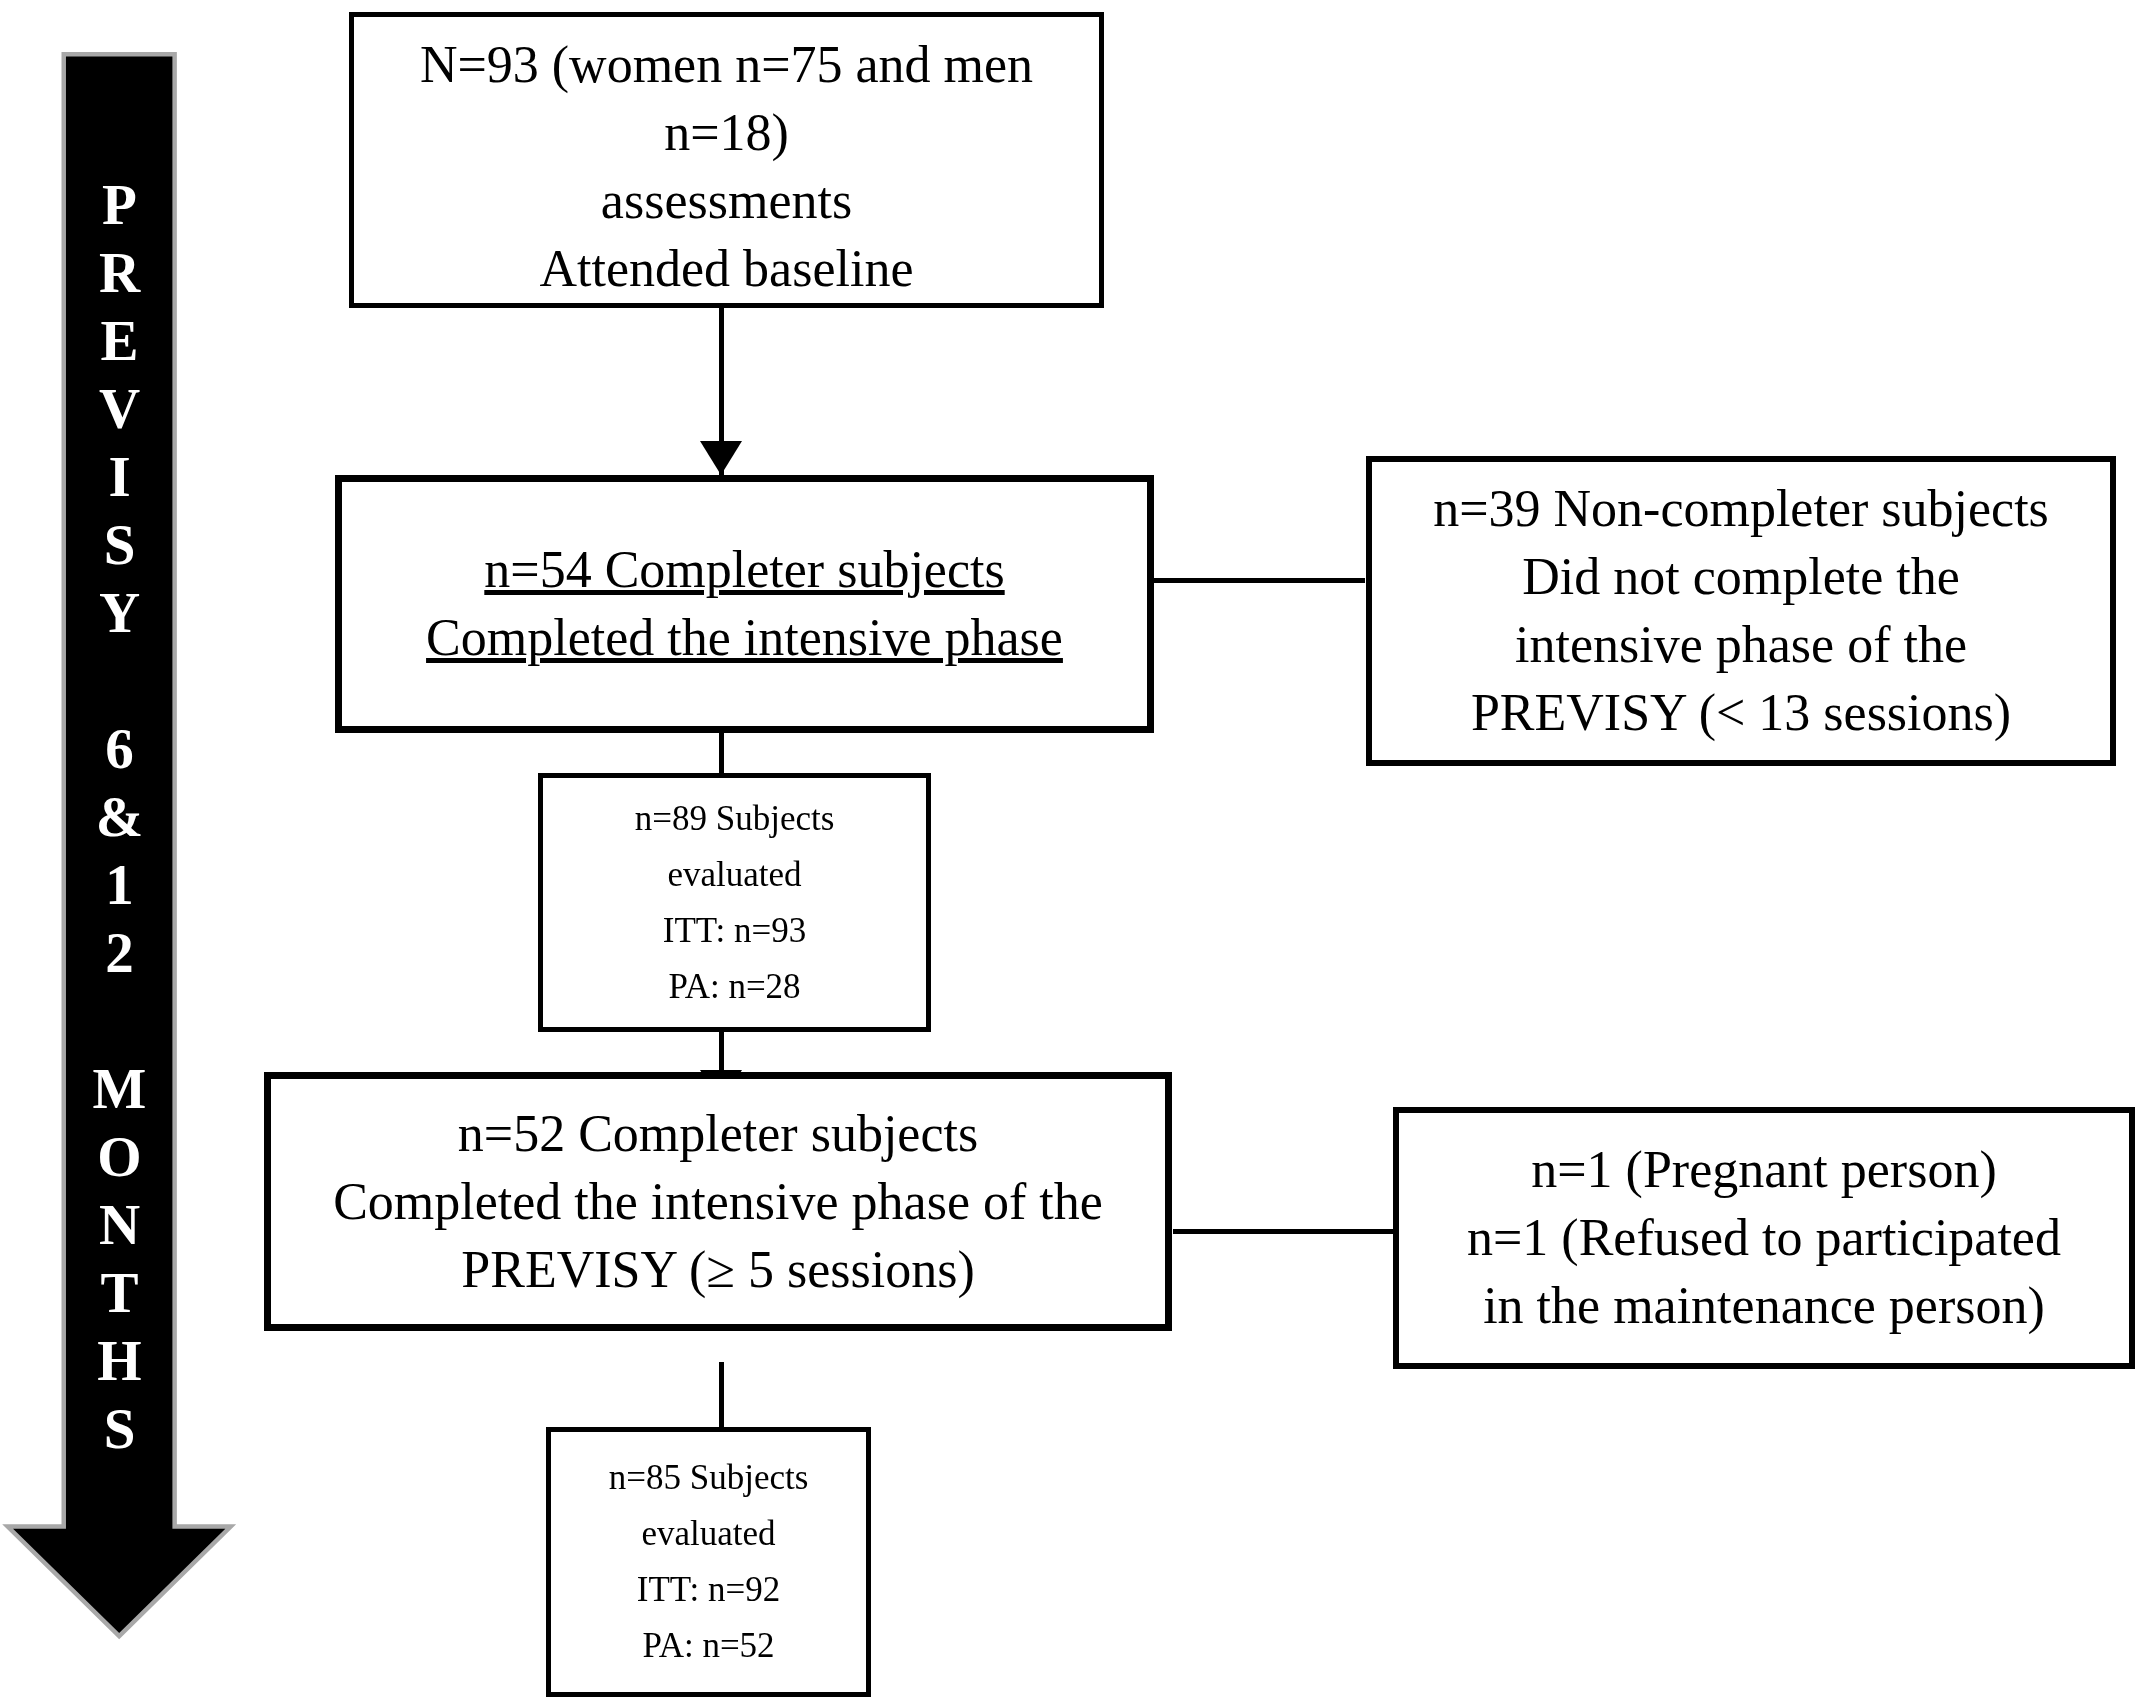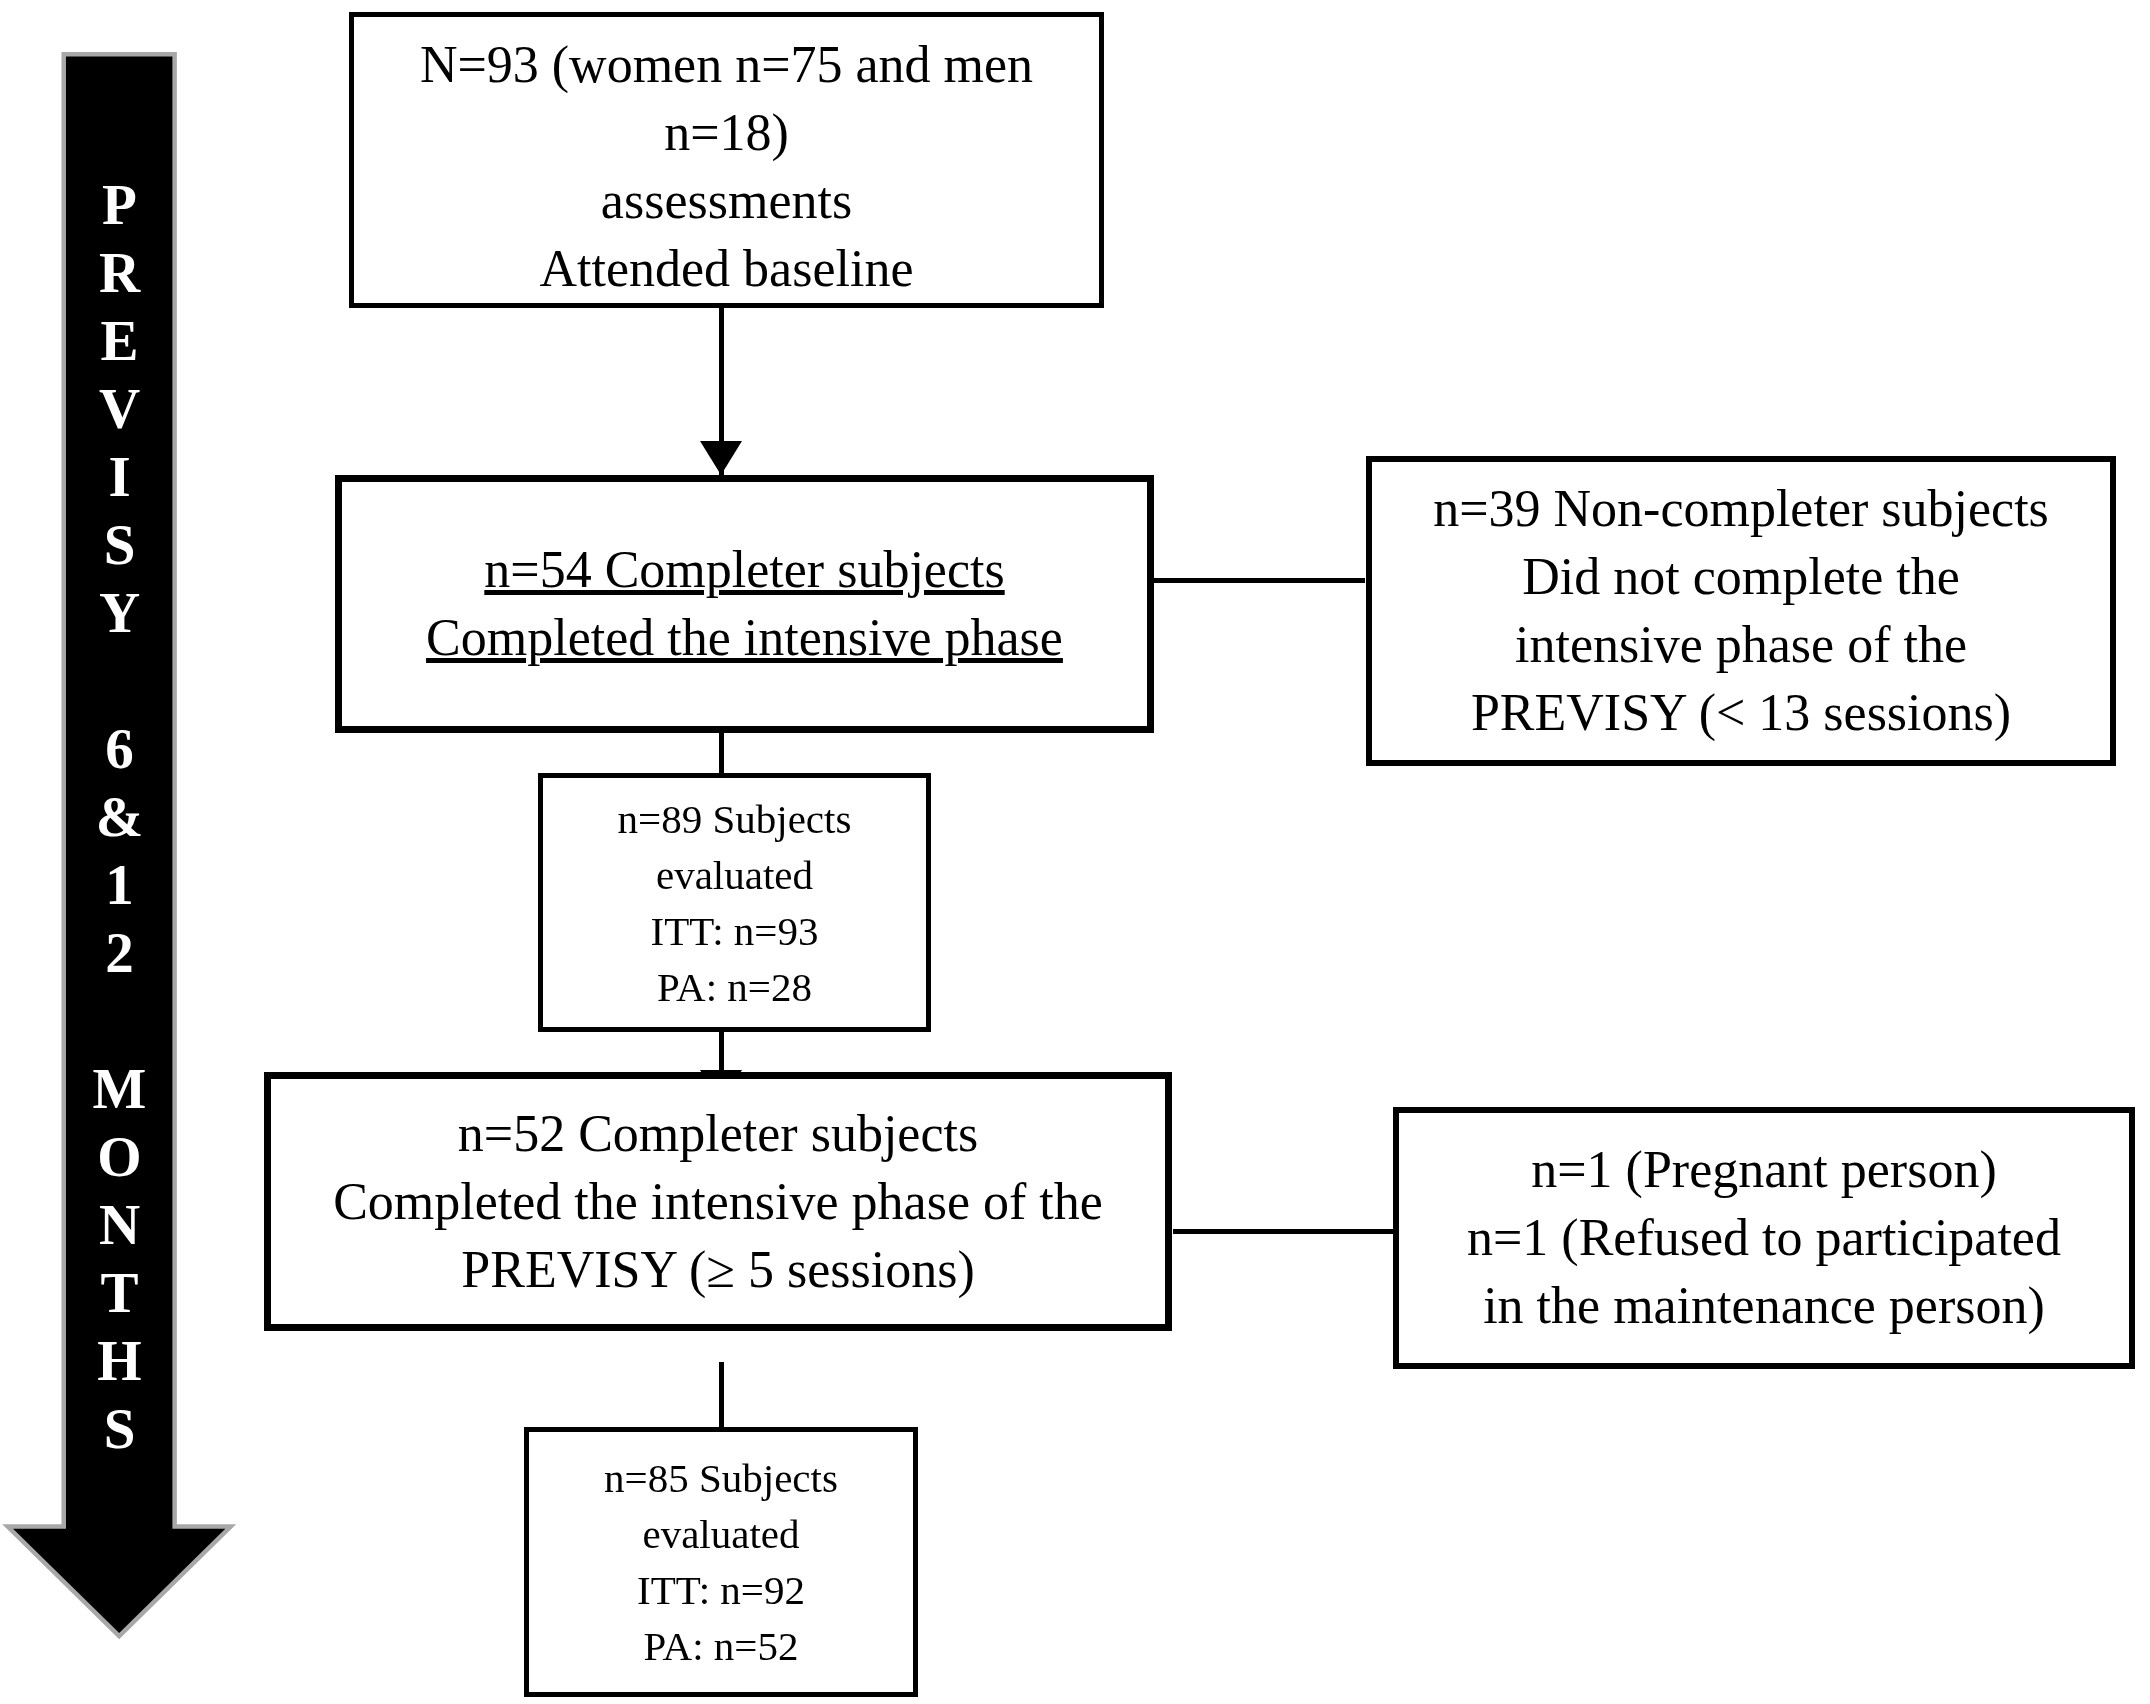--- a/index.html
+++ b/index.html
@@ -57,31 +57,31 @@
     text-align: center;
   }
   .box .line {
     white-space: nowrap;
   }
   .big-text .line {
     font-size: 52px;
     line-height: 68px;
   }
   .small-text .line {
-    font-size: 41px;
+    font-size: 35px;
     line-height: 56px;
   }
 
   #box-baseline           { left: 349px;  top: 11.5px;   width: 755px; height: 296px; border-width: 5.7px; justify-content: flex-end; }
   #box-completers-13      { left: 335px;  top: 475px;  width: 819px; height: 258px; border-width: 7px; text-decoration: underline; }
   #box-non-completers     { left: 1366px; top: 425px;  width: 750px; height: 310px; border-width: 6.4px; margin-top: 31px; }
   #box-evaluated-1        { left: 538px;  top: 773px; width: 393px;  height: 259px; border-width: 5.7px;  }
   #box-completers-5       { left: 264px;  top: 1072px; width: 908px; height: 259px; border-width: 7px; }
   #box-dropouts           { left: 1393px; top: 1107px; width: 742px; height: 262px; border-width: 6.4px; }
-  #box-evaluated-2        { left: 524px;  top: 1427px; width: 394px;  height: 270px; border-width: 5.7px;  }
+  #box-evaluated-2        { left: 546px;  top: 1427px; width: 325px;  height: 270px; border-width: 5.7px;  }
 
   
   .v-line {
     position: absolute;
     width: 5.1px;
     background: #000000;
   }
   .h-line {
     position: absolute;
     height: 5.1px;

